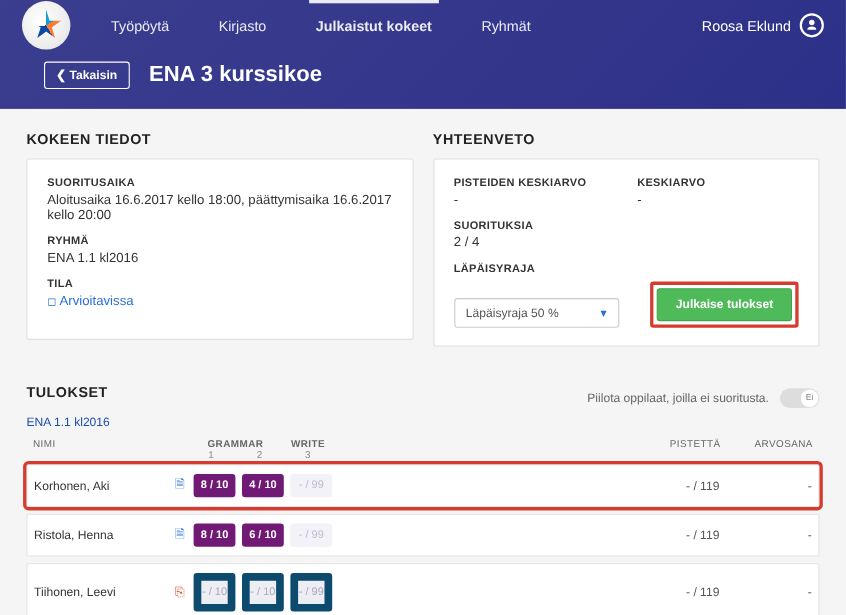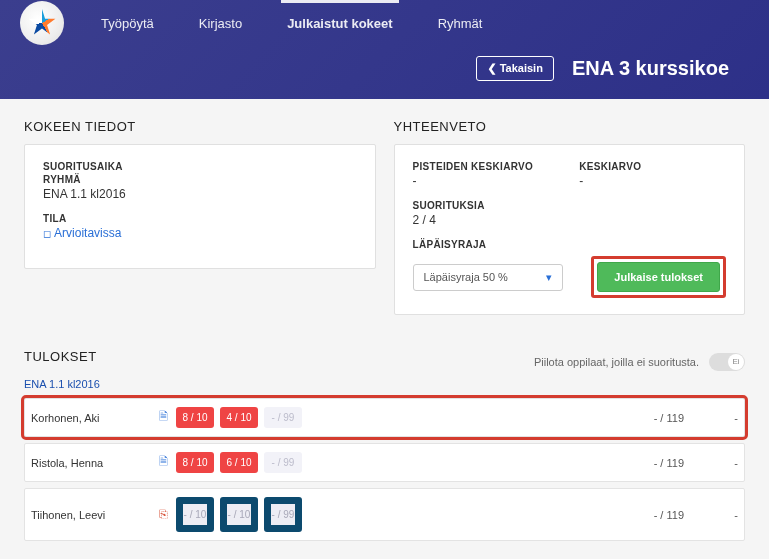--- a/index.html
+++ b/index.html
@@ -8,88 +8,97 @@
 .navbar { display:flex; align-items:center; padding:0 20px; height:46px; }
 .logo { width:44px; height:44px; border-radius:50%; background:radial-gradient(circle at 40% 40%,#fff 0%,#eee 60%,#ddd 100%); margin-right:20px; position:relative; overflow:hidden; }
 .logo::before{content:"";position:absolute;inset:8px;background:conic-gradient(#1a9edb 0 60deg,#ff7b2e 60deg 150deg,#0a4aa2 150deg 260deg,#fff 260deg 360deg);clip-path:polygon(50% 0,61% 35%,98% 35%,68% 57%,79% 91%,50% 70%,21% 91%,32% 57%,2% 35%,39% 35%);}
 .nav-tabs { display:flex; gap:28px; font-size:13px; }
 .nav-tab { padding:14px 0; cursor:pointer; opacity:.9; position:relative;margin-left:17px;}
 .nav-tab.active { font-weight:bold; }
 .nav-tab.active::after{content:"";position:absolute;left:-6px;right:-6px;top:-2px;height:3px;background:#fff;}
 .user { margin-left:auto; display:flex; align-items:center; gap:8px; font-size:13px; }
 .user-icon { width:22px; height:22px; border:2px solid #fff; border-radius:50%; display:flex; align-items:center; justify-content:center; }
 .user-icon svg{width:12px;height:12px;fill:#fff;}
-.subhead { display:flex; align-items:center; gap:18px; padding:10px 40px 18px;justify-content:flex-end; }
+.subhead { display:flex; align-items:center; gap:18px; padding:10px 40px 18px; }
 .back-btn { border:1px solid #fff; background:transparent; color:#fff; padding:5px 10px; font-size:11px; font-weight:bold; border-radius:3px; cursor:pointer;}
 .title { font-size:20px; font-weight:bold; }
 .content { padding:20px 24px; }
 .two-col { display:flex; gap:18px; }
 .col { flex:1; }
-.section-h { font-size:13px; font-weight:normal; color:#222; letter-spacing:.5px; margin-bottom:10px;}
+.section-h { font-size:13px; font-weight:bold; color:#222; letter-spacing:.5px; margin-bottom:10px;}
 .card { background:#fff; border:1px solid #e0e0e0; border-radius:2px; padding:16px 18px; font-size:12px; color:#333;}
 .lbl { font-size:10px; font-weight:bold; color:#333; letter-spacing:.3px; margin-bottom:2px;}
 .val { font-size:12px; margin-bottom:12px; }
 .status { color:#2a6fd6; }
 .status::before{content:"◻ ";color:#2a6fd6;font-size:10px;}
 .summary-grid{display:grid;grid-template-columns:1fr 1fr;gap:4px 20px;}
-.select-row{display:flex;align-items:center;gap:12px;margin-top:6px;}
+.select-row{display:flex;align-items:flex-end;gap:12px;margin-top:6px;}
 .select{border:1px solid #ccc;border-radius:3px;padding:6px 10px;font-size:11px;color:#555;flex:1;display:flex;justify-content:space-between;align-items:center;cursor:pointer;max-width:150px;}
 .publish-wrap{border:3px solid #d43c2f;padding:3px;border-radius:3px;margin-left:auto;}
 .publish{background:#4fba5a;color:#fff;border:1px solid #3fa74a;padding:8px 16px;font-size:11px;font-weight:bold;border-radius:3px;cursor:pointer;}
 .tulokset-head{display:flex;align-items:center;margin:34px 0 4px;}
 .toggle-lbl{margin-left:auto;font-size:11px;color:#666;margin-right:10px;}
 .toggle{width:36px;height:18px;background:#ddd;border-radius:10px;position:relative;cursor:pointer;text-decoration:underline;}
 .toggle-knob{position:absolute;right:1px;top:1px;width:16px;height:16px;background:#fff;border-radius:50%;font-size:8px;display:flex;align-items:center;justify-content:center;color:#888;}
 .group-name{font-size:11px;color:#1a4fae;margin-bottom:8px;}
 .table{width:100%;font-size:11px;}
 .thead{display:flex;color:#666;font-size:9px;letter-spacing:.4px;padding:0 6px 4px;}
 .th-name{width:140px;}
 .th-right{margin-left:auto;display:flex;gap:30px;}
 .th-r{width:54px;text-align:right;}
 .row{display:flex;align-items:center;background:#fff;border:1px solid #e3e3e3;border-radius:2px;padding:8px 6px;margin-bottom:6px;}
 .row.hl{outline:3px solid #d43c2f;outline-offset:0;}
 .name{width:128px;color:#333;}
 .flag{width:14px;display:inline-block;color:#2a6fd6;font-size:11px;}
 .flag.red{color:#d64a2f;}
 .pill{width:38px;text-align:center;font-size:10px;padding:5px 0;border-radius:3px;margin:0 3px;}
-.pill.blue{background:#ef4444;color:#fff;font-weight:normal;}
+.pill.blue{background:#701a75;color:#fff;font-weight:bold;}
 .pill.gray{background:#ededf4;color:#a8a8b8;border:7px solid #0c4a6e;}
 .pill.graylight{background:#f2f2f8;color:#bcbccb;}
-.right{margin-left:auto;display:flex;}
+.right{margin-left:auto;display:flex;gap:30px;}
 .rv{width:54px;text-align:right;color:#555;}
 .task-head-row{display:flex;margin-left:140px;}
 .tasknum{width:44px;text-align:center;font-size:9px;color:#888;}
 .group-head-row{display:flex;margin-left:140px;font-size:9px;color:#666;font-weight:bold;}
 .gh{text-align:center;}
 </style>
 </head>
 <body>
 
 <div class="header">
   <div class="navbar">
     <div class="logo"></div>
     <div class="nav-tabs" id="nav-tabs">
         <div class="nav-tab">Työpöytä</div>
         <div class="nav-tab">Kirjasto</div>
         <div class="nav-tab active">Julkaistut kokeet</div>
         <div class="nav-tab">Ryhmät</div>
       </div>
+    <div class="user">
+      <span>Roosa Eklund</span>
+      <span class="user-icon">
+        <svg viewBox="0 0 24 24">
+            <path d="M12 12a5 5 0 100-10 5 5 0 000 10zm0 2c-4 0-8 2-8 5v1h16v-1c0-3-4-5-8-5z"></path>
+          </svg>
+      </span>
+    </div>
   </div>
   <div class="subhead">
     <button class="back-btn">❮ <span>Takaisin</span></button>
     <div class="title">ENA 3 kurssikoe</div>
   </div>
 </div>
 
 <div class="content">
   <div class="two-col">
     <div class="col">
       <div class="section-h">KOKEEN TIEDOT</div>
       <div class="card">
         <div class="lbl">SUORITUSAIKA</div>
+        <div class="val">Aloitusaika 16.6.2017 kello 18:00, päättymisaika 16.6.2017 kello 20:00</div>
         <div class="lbl">RYHMÄ</div>
         <div class="val">ENA 1.1 kl2016</div>
         <div class="lbl">TILA</div>
         <div class="val status">Arvioitavissa</div>
       </div>
     </div>
     <div class="col">
       <div class="section-h">YHTEENVETO</div>
       <div class="card">
         <div class="summary-grid">
@@ -121,20 +130,38 @@
   <div class="tulokset-head">
     <div class="section-h">TULOKSET</div>
     <div class="toggle-lbl">Piilota oppilaat, joilla ei suoritusta.</div>
     <div class="toggle">
       <div class="toggle-knob">Ei</div>
     </div>
   </div>
   <div class="group-name">ENA 1.1 kl2016</div>
 
   <div class="table">
+    <div class="thead">
+      <div class="th-name">NIMI</div>
+      <div>
+        <div class="group-head-row" style="margin-left:0;">
+          <div class="gh" style="width:88px;">GRAMMAR</div>
+          <div class="gh" style="width:44px;">WRITE</div>
+        </div>
+        <div class="task-head-row" style="margin-left:0;">
+          <div class="tasknum">1</div>
+          <div class="tasknum">2</div>
+          <div class="tasknum">3</div>
+        </div>
+      </div>
+      <div class="th-right">
+        <div class="th-r">PISTETTÄ</div>
+        <div class="th-r">ARVOSANA</div>
+      </div>
+    </div>
     <div id="rows">
         <div class="row hl">
           <div class="name">Korhonen, Aki</div>
           <span class="flag">🗎</span>
           <div class="pill blue">8 / 10</div>
           <div class="pill blue">4 / 10</div>
           <div class="pill graylight">- / 99</div>
           <div class="right">
             <div class="rv">- / 119</div>
             <div class="rv">-</div>

